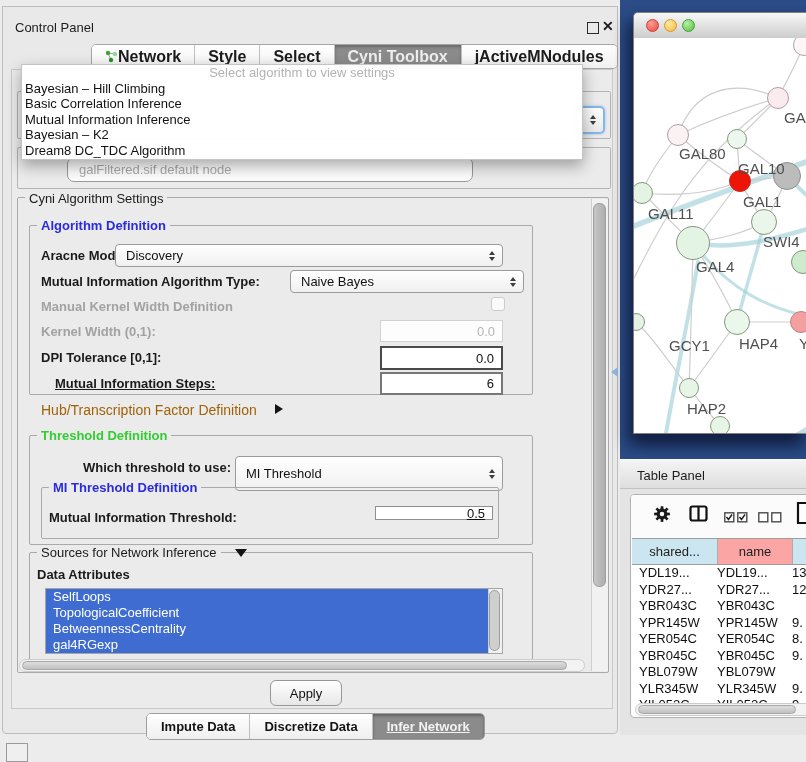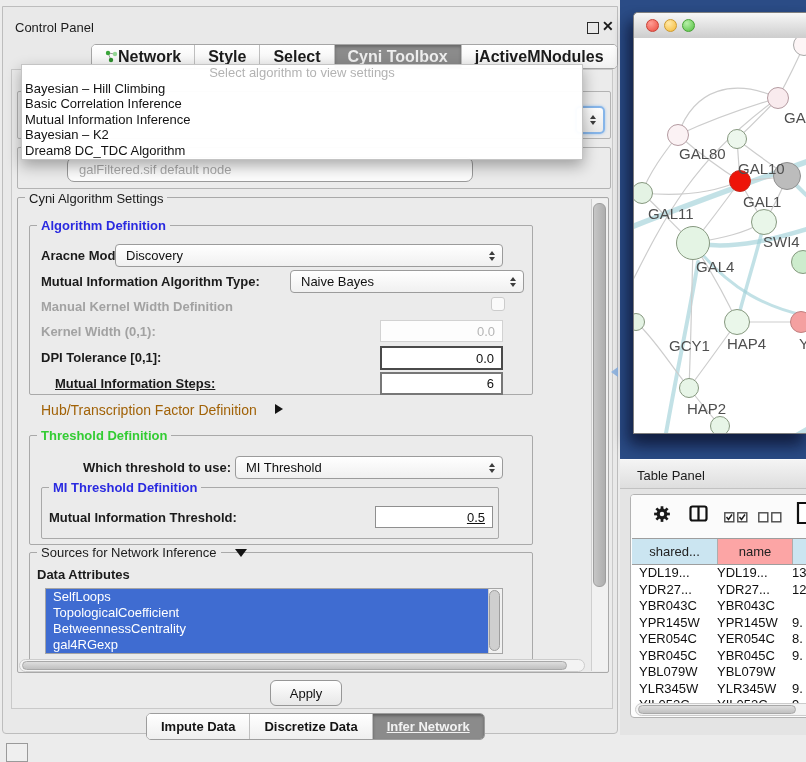--- a/index.html
+++ b/index.html
@@ -203,32 +203,32 @@
     <span class="abs blabel" style="left:52px;top:369px;text-decoration:underline;">Mutual Information Steps:</span>
     <div class="abs field" style="left:377px;top:365px;width:123px;height:23px;border-width:2px;border-color:#777;">6</div>
 
     <span class="abs rlabel" style="left:38px;top:395px;">Hub/Transcription Factor Definition</span>
     <span class="abs tri-right" style="left:272px;top:397px;"></span>
 
     <div class="abs group" style="left:26px;top:428px;width:504px;height:110px;"></div>
     <span class="gtitle t-green" style="left:34px;top:421px;">Threshold Definition</span>
 
     <span class="abs blabel" style="left:80px;top:453px;">Which threshold to use:</span>
-    <div class="abs combo" style="left:232px;top:449px;width:268px;height:23px;">
+    <div class="abs combo" style="left:232px;top:449px;width:268px;height:35px;">
       <span>MI Threshold</span>
       <span class="spin">
           <i class="up"></i>
           <i class="dn"></i>
         </span>
     </div>
 
     <div class="abs group" style="left:38px;top:480px;width:458px;height:52px;"></div>
     <span class="gtitle t-blue" style="left:46px;top:473px;">MI Threshold Definition</span>
     <span class="abs blabel" style="left:46px;top:503px;">Mutual Information Threshold:</span>
-    <div class="abs field" style="left:372px;top:499px;width:118px;height:22px;text-decoration:underline;">0.5</div>
+    <div class="abs field" style="left:372px;top:499px;width:118px;height:14px;text-decoration:underline;">0.5</div>
 
     <div class="abs group" style="left:26px;top:545px;width:504px;height:121px;"></div>
     <span class="gtitle t-black" style="left:34px;top:538px;">Sources for Network Inference</span>
     <span class="abs tri-down" style="left:232px;top:542px;"></span>
     <span class="abs blabel" style="left:34px;top:560px;">Data Attributes</span>
 
     <div class="abs attr-list" style="left:42px;top:581px;width:458px;height:66px;">
 
         <div class="attr-item selected">SelfLoops</div>
 
@@ -324,21 +324,21 @@
         <div class="net-node" style="left: 45px; top: 340px; width: 20px; height: 20px; background: rgb(231, 245, 231); border-color: rgb(134, 152, 127);"></div>
         <div class="net-node" style="left: 76px; top: 378px; width: 20px; height: 20px; background: rgb(231, 245, 231); border-color: rgb(134, 152, 127);"></div>
         <div class="net-label" style="left: 150px; top: 71px;">GAL</div>
         <div class="net-label" style="left: 45px; top: 107px;">GAL80</div>
         <div class="net-label" style="left: 104px; top: 114px; margin-top: 8px;">GAL10</div>
         <div class="net-label" style="left: 109px; top: 155px;">GAL1</div>
         <div class="net-label" style="left: 14px; top: 167px;">GAL11</div>
         <div class="net-label" style="left: 129px; top: 195px;">SWI4</div>
         <div class="net-label" style="left: 62px; top: 220px;">GAL4</div>
         <div class="net-label" style="left: -1px; top: 299px; margin-left: 36px;">GCY1</div>
-        <div class="net-label" style="left: 93px; top: 297px; text-align: center;">HAP4</div>
+        <div class="net-label" style="left: 105px; top: 297px; text-align: center;">HAP4</div>
         <div class="net-label" style="left: 165px; top: 297px;">Y</div>
         <div class="net-label" style="left: 53px; top: 362px;">HAP2</div>
       </div>
   </div>
 
   <div class="abs tp-section">
     <div class="tp-titlebar">
       <span class="tp-title">Table Panel</span>
     </div>
     <div class="tp-panel">

